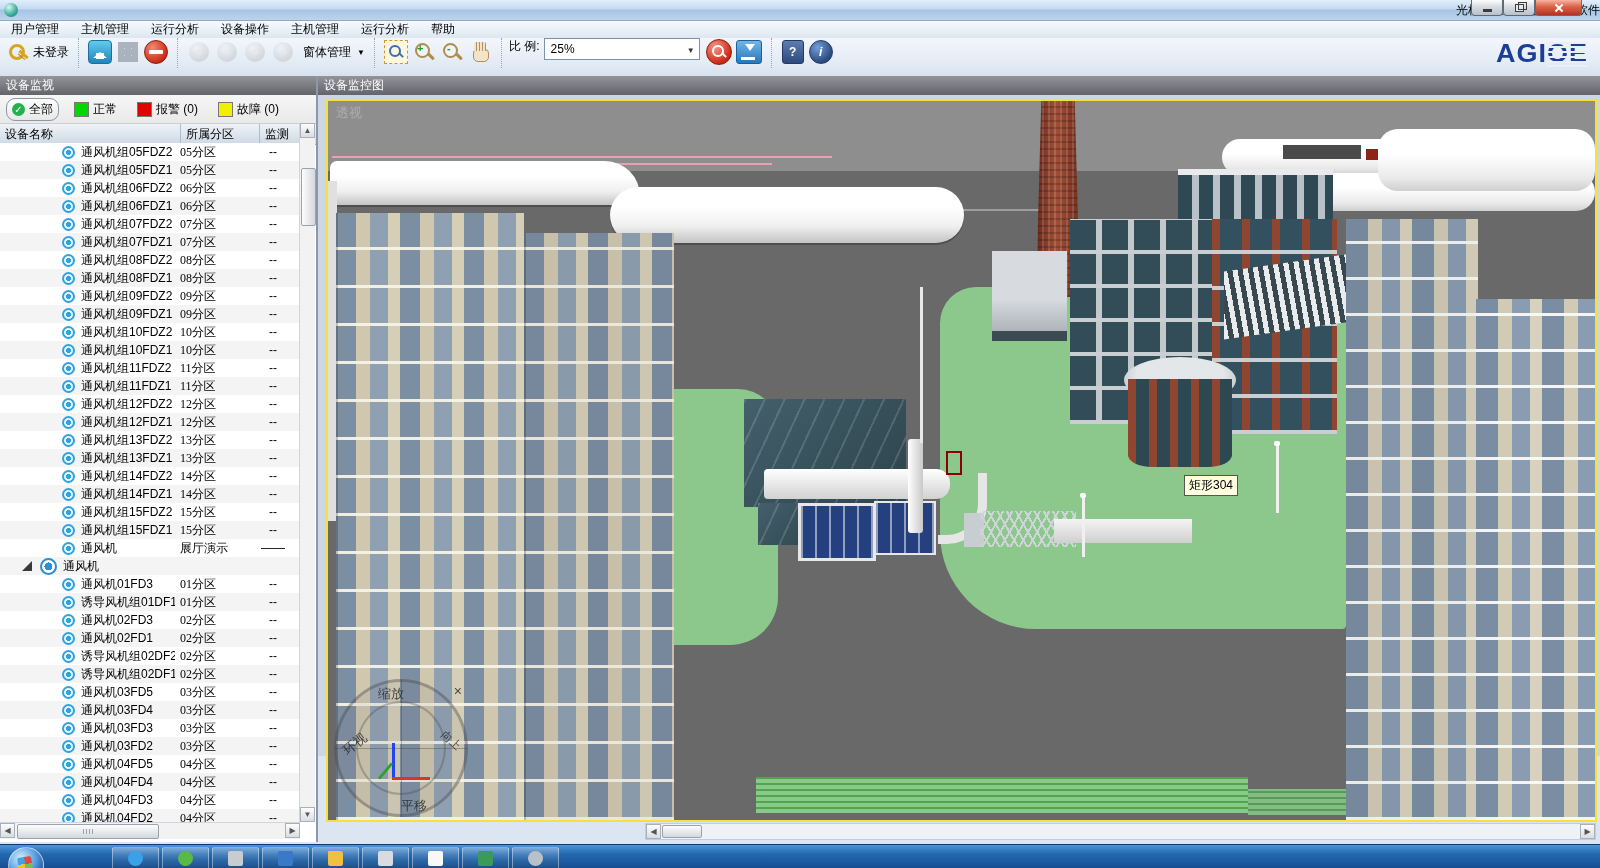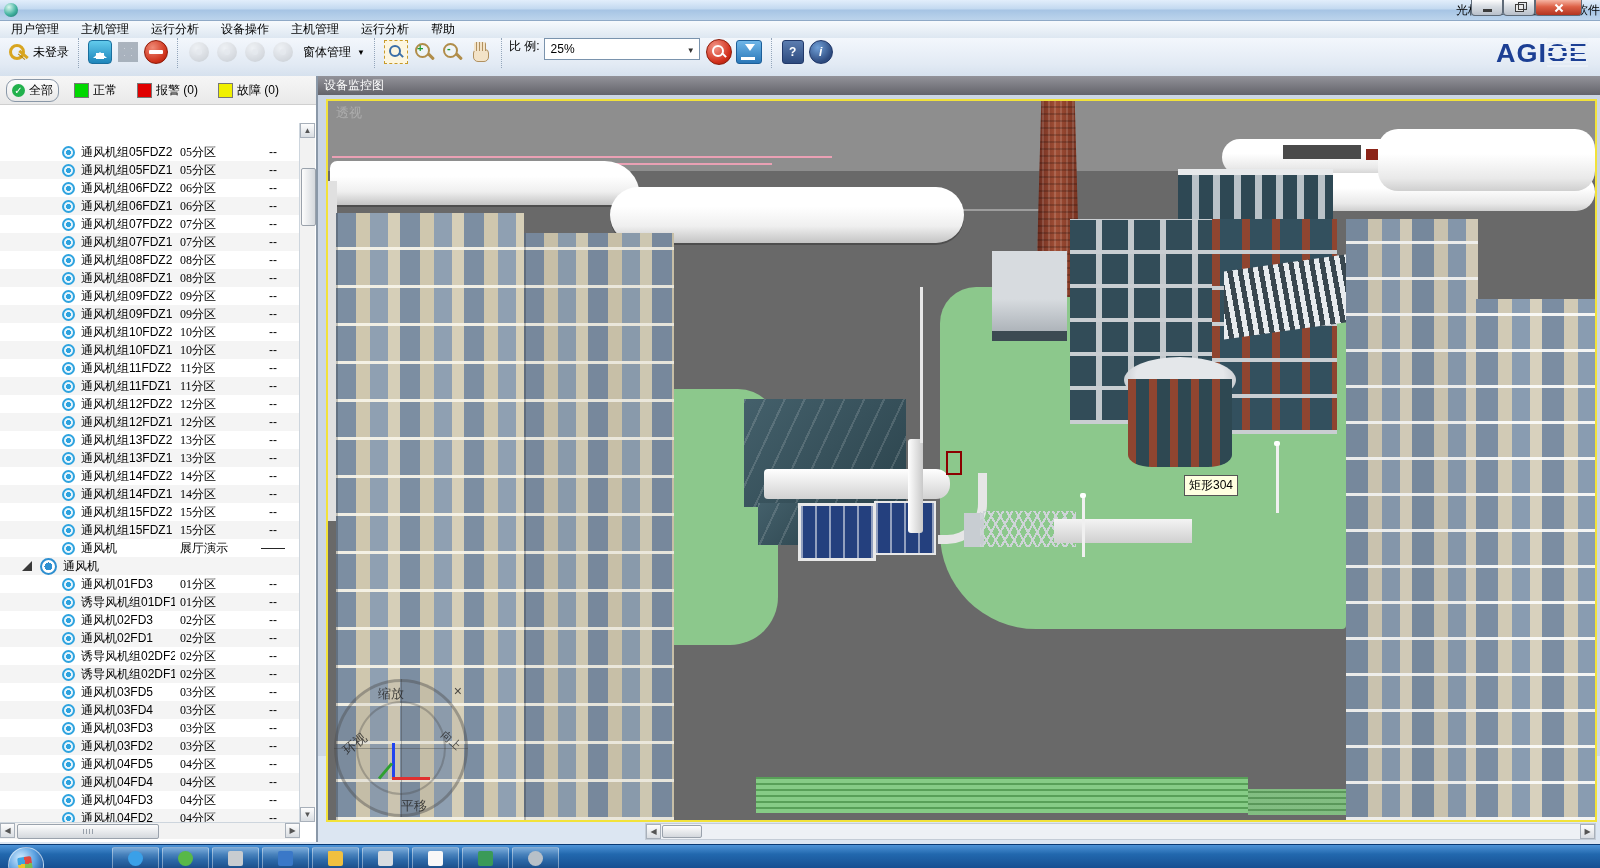--- a/index.html
+++ b/index.html
@@ -275,38 +275,44 @@
     <div class="tbtn">
         <span class="i-info">i</span>
       </div>
     <div class="brand">
       <span>AGI</span>
         <span class="p2">OE</span>
     </div>
   </div>
 
   <div class="left-panel">
+    <div class="panel-header">设备监视</div>
     <div class="filters">
         <div class="filter selected">
           <span class="swatch round" style="background: rgb(34, 177, 76);">✓</span>
           <span>全部</span>
         </div>
         <div class="filter">
           <span class="swatch" style="background: rgb(0, 216, 0);"></span>
           <span>正常</span>
         </div>
         <div class="filter">
           <span class="swatch" style="background: rgb(224, 0, 0);"></span>
           <span>报警 (0)</span>
         </div>
         <div class="filter">
           <span class="swatch" style="background: rgb(240, 240, 0);"></span>
           <span>故障 (0)</span>
         </div>
       </div>
+    <div class="colheader">
+      <div class="colcell ch-name">设备名称</div>
+      <div class="colcell ch-zone">所属分区</div>
+      <div class="colcell ch-status">监测</div>
+    </div>
     <div class="list">
         <div class="row">
           <span class="cell name">
             <span class="dicon"></span>
             <span>通风机组05FDZ2</span>
           </span>
           <span class="cell zone">05分区</span>
           <span class="cell status">--</span>
         </div>
         <div class="row alt">

